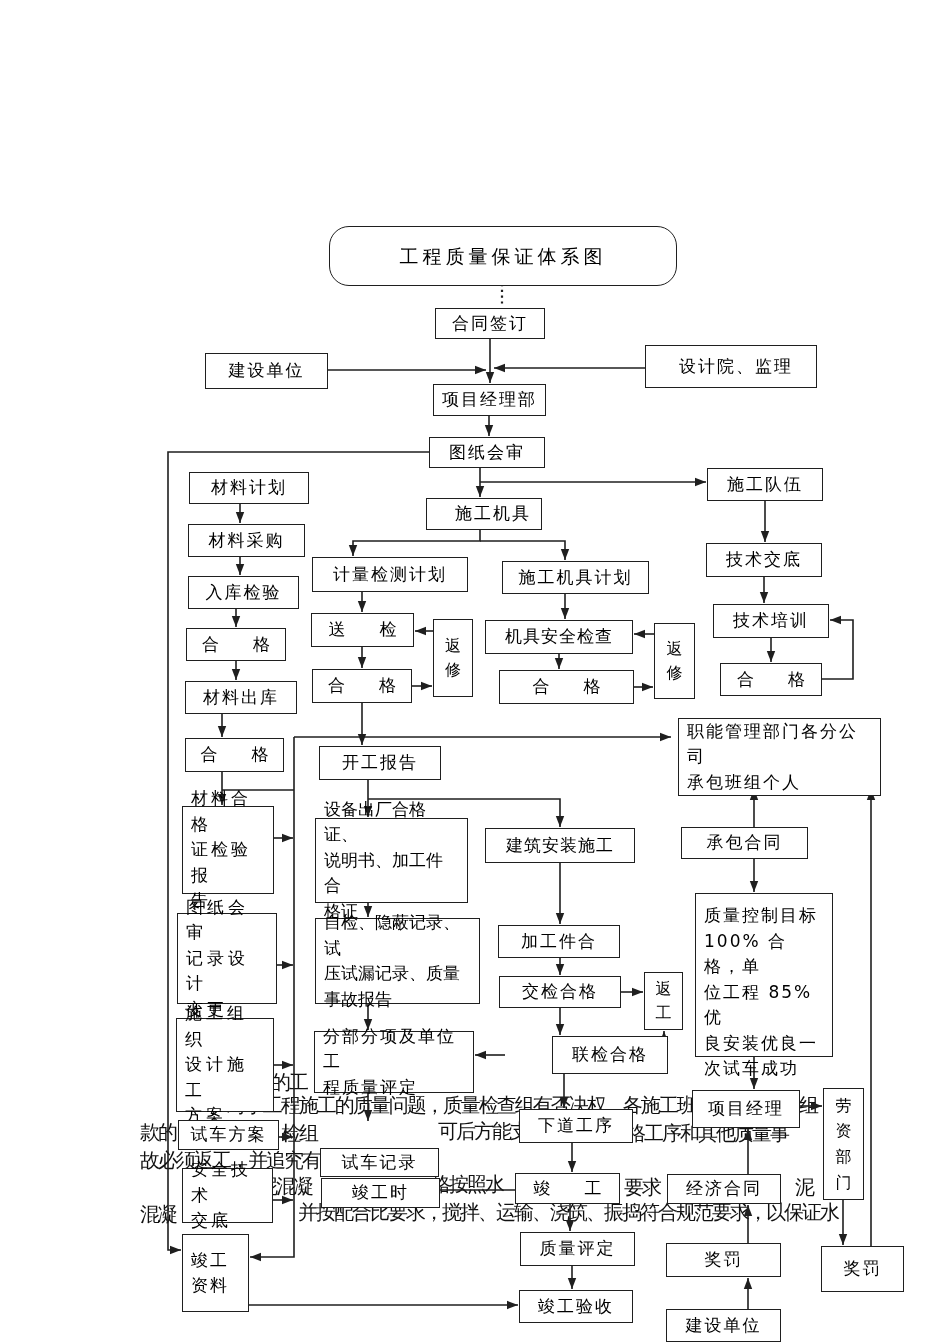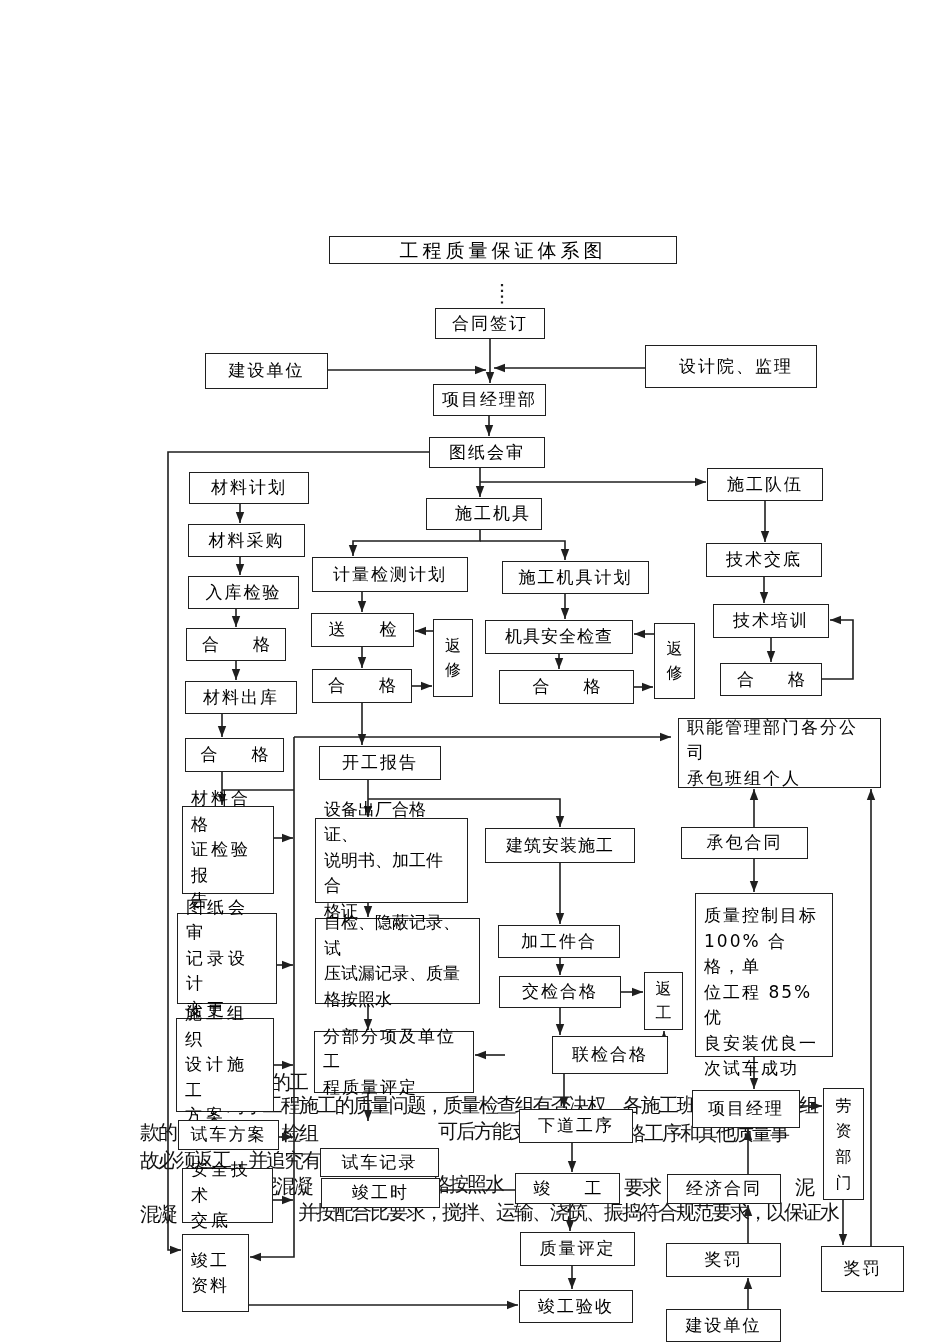--- a/index.html
+++ b/index.html
@@ -281,21 +281,21 @@
       </g>
       <g>
         <polyline points="748,1243 748,1205" fill="none" stroke="#1f1f1f" stroke-width="1.6"></polyline>
         <polygon points="748,1205 752.2,1216 743.8,1216" fill="#1f1f1f"></polygon>
       </g>
       <g>
         <polyline points="748,1309 748,1278" fill="none" stroke="#1f1f1f" stroke-width="1.6"></polyline>
         <polygon points="748,1278 752.2,1289 743.8,1289" fill="#1f1f1f"></polygon>
       </g>
     </svg>
-    <div class="node" style="left: 329px; top: 236px; width: 348px; height: 28px; font-size: 19px; letter-spacing: 4px;">工程质量保证体系图</div>
+    <div class="node" style="left: 329px; top: 226px; width: 348px; height: 60px; font-size: 19px; letter-spacing: 4px; border-radius: 20px;">工程质量保证体系图</div>
     <div class="node" style="left: 435px; top: 308px; width: 110px; height: 31px;">合同签订</div>
     <div class="node" style="left: 205px; top: 353px; width: 123px; height: 36px;">建设单位</div>
     <div class="node" style="left: 645px; top: 345px; width: 172px; height: 43px; padding-left: 13px;">设计院、监理</div>
     <div class="node" style="left: 433px; top: 384px; width: 113px; height: 32px;">项目经理部</div>
     <div class="node" style="left: 429px; top: 437px; width: 116px; height: 31px;">图纸会审</div>
     <div class="node" style="left: 189px; top: 472px; width: 120px; height: 32px;">材料计划</div>
     <div class="node" style="left: 707px; top: 468px; width: 116px; height: 33px;">施工队伍</div>
     <div class="node" style="left: 426px; top: 498px; width: 116px; height: 32px; padding-left: 21px;">施工机具</div>
     <div class="node" style="left: 188px; top: 524px; width: 117px; height: 33px;">材料采购</div>
     <div class="node" style="left: 706px; top: 543px; width: 116px; height: 34px;">技术交底</div>
@@ -307,21 +307,21 @@
     <div class="node" style="left: 485px; top: 620px; width: 148px; height: 34px; letter-spacing: 1px;">机具安全检查</div>
     <div class="node" style="left: 433px; top: 619px; width: 40px; height: 78px; font-size: 16px; letter-spacing: 0px;">返
 修</div>
     <div class="node" style="left: 186px; top: 628px; width: 100px; height: 33px; letter-spacing: 0px;">合　　格</div>
     <div class="node" style="left: 654px; top: 623px; width: 41px; height: 76px; font-size: 16px; letter-spacing: 0px;">返
 修</div>
     <div class="node" style="left: 720px; top: 663px; width: 102px; height: 33px; letter-spacing: 0px;">合　　格</div>
     <div class="node" style="left: 312px; top: 669px; width: 100px; height: 34px; letter-spacing: 0px;">合　　格</div>
     <div class="node" style="left: 499px; top: 670px; width: 135px; height: 34px; letter-spacing: 0px;">合　　格</div>
     <div class="node" style="left: 185px; top: 681px; width: 112px; height: 33px;">材料出库</div>
-    <div class="node l" style="left: 678px; top: 718px; width: 203px; height: 70px; letter-spacing: 2px;">职能管理部门各分公司
+    <div class="node l" style="left: 678px; top: 718px; width: 203px; height: 78px; letter-spacing: 2px;">职能管理部门各分公司
 承包班组个人</div>
     <div class="node" style="left: 185px; top: 738px; width: 99px; height: 34px; letter-spacing: 0px;">合　　格</div>
     <div class="node" style="left: 319px; top: 746px; width: 122px; height: 34px;">开工报告</div>
     <div class="node l" style="left: 182px; top: 806px; width: 92px; height: 88px; letter-spacing: 3px;">材料合格
 证检验报
 告</div>
     <div class="node" style="left: 485px; top: 828px; width: 150px; height: 35px; letter-spacing: 1px;">建筑安装施工</div>
     <div class="node l" style="left: 315px; top: 818px; width: 153px; height: 85px; letter-spacing: 0px;">设备出厂合格证、
 说明书、加工件合
 格证</div>
@@ -329,21 +329,21 @@
     <div class="node l vt" style="left: 695px; top: 893px; width: 138px; height: 164px; letter-spacing: 2px;">质量控制目标
 100% 合格，单
 位工程 85% 优
 良安装优良一
 次试车成功</div>
     <div class="node l" style="left: 177px; top: 913px; width: 100px; height: 91px; letter-spacing: 4px;">图纸会审
 记录设计
 变更</div>
     <div class="node l" style="left: 315px; top: 918px; width: 165px; height: 86px; letter-spacing: 0px;">自检、隐蔽记录、试
 压试漏记录、质量
-格按照水</div>
+事故报告</div>
     <div class="node" style="left: 498px; top: 925px; width: 122px; height: 33px;">加工件合</div>
     <div class="node" style="left: 644px; top: 972px; width: 39px; height: 58px; font-size: 16px; letter-spacing: 0px;">返
 工</div>
     <div class="node" style="left: 499px; top: 976px; width: 122px; height: 32px;">交检合格</div>
     <div class="node l" style="left: 176px; top: 1018px; width: 98px; height: 94px; letter-spacing: 4px;">施工组织
 设计施工
 方案</div>
     <div class="node l" style="left: 314px; top: 1031px; width: 160px; height: 62px; letter-spacing: 2px;">分部分项及单位工
 程质量评定</div>
     <div class="node" style="left: 505px; top: 1036px; width: 116px; height: 38px; margin-left: 47px;">联检合格</div>

